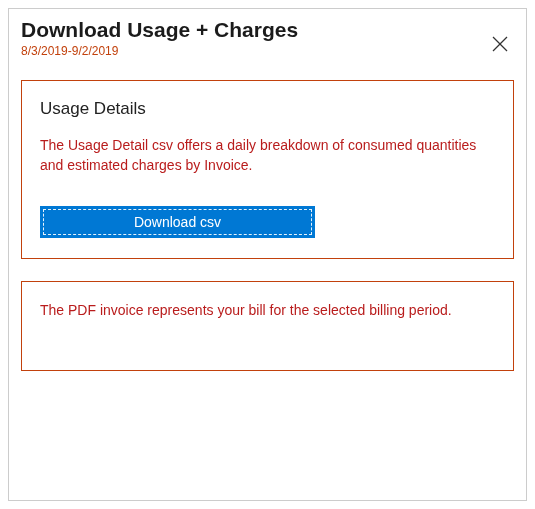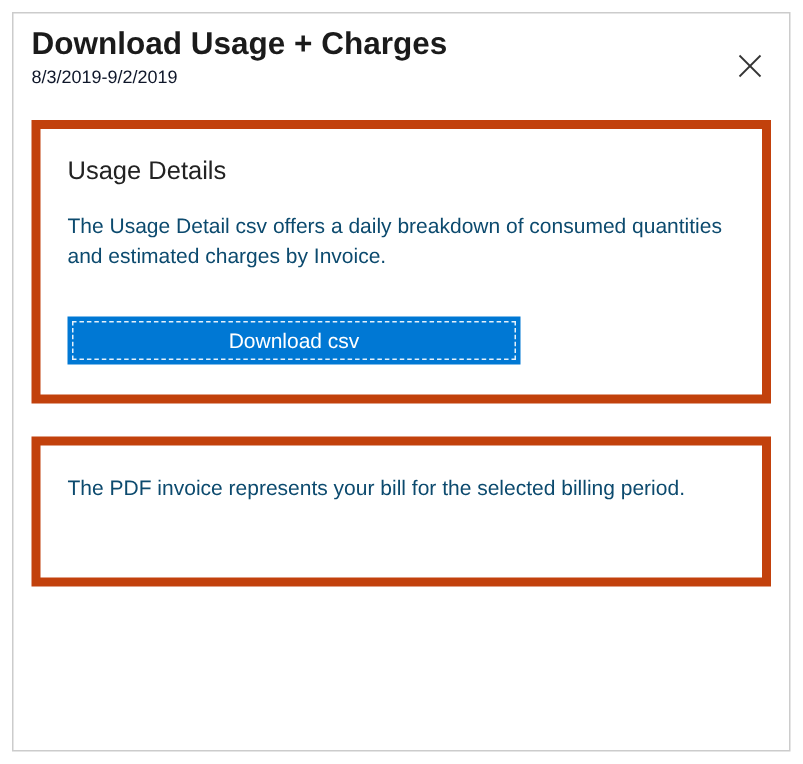--- a/index.html
+++ b/index.html
@@ -24,60 +24,60 @@
     }
     .title-block { flex: 1; }
     .title {
       font-size: 21px;
       font-weight: 600;
       color: #1b1b1b;
       line-height: 1.2;
     }
     .subtitle {
       font-size: 12px;
-      color: #0f172a;
+      color: #c2410c;
       margin-top: 2px;
     }
     .close-btn {
       width: 28px;
       height: 28px;
       display: flex;
       align-items: center;
       justify-content: center;
       cursor: pointer;
       color: #333;
       background: transparent;
       border: none;
       margin-top: 2px;
     }
     .close-btn svg { width: 16px; height: 16px; }
     .card {
-      border: 6px solid #c2410c;
+      border: 1px solid #c2410c;
       margin-top: 22px;
       padding: 18px 18px 20px 18px;
     }
     .card-title {
       font-size: 17px;
       font-weight: 400;
       color: #222;
       margin-bottom: 16px;
     }
     .card-desc {
       font-size: 14px;
-      color: #0c4a6e;
+      color: #b91c1c;
       line-height: 1.45;
       margin-bottom: 30px;
     }
     .primary-btn {
       background: #0078d4;
       color: #fff;
       border: none;
       font-size: 14px;
       padding: 8px 0;
-      width: 302px;
+      width: 275px;
       cursor: pointer;
       font-family: inherit;
       display: block;
       text-align: center;
     }
     .primary-btn.focus-ring {
       outline: 1px dashed rgba(255,255,255,0.9);
       outline-offset: -4px;
     }
   </style>

